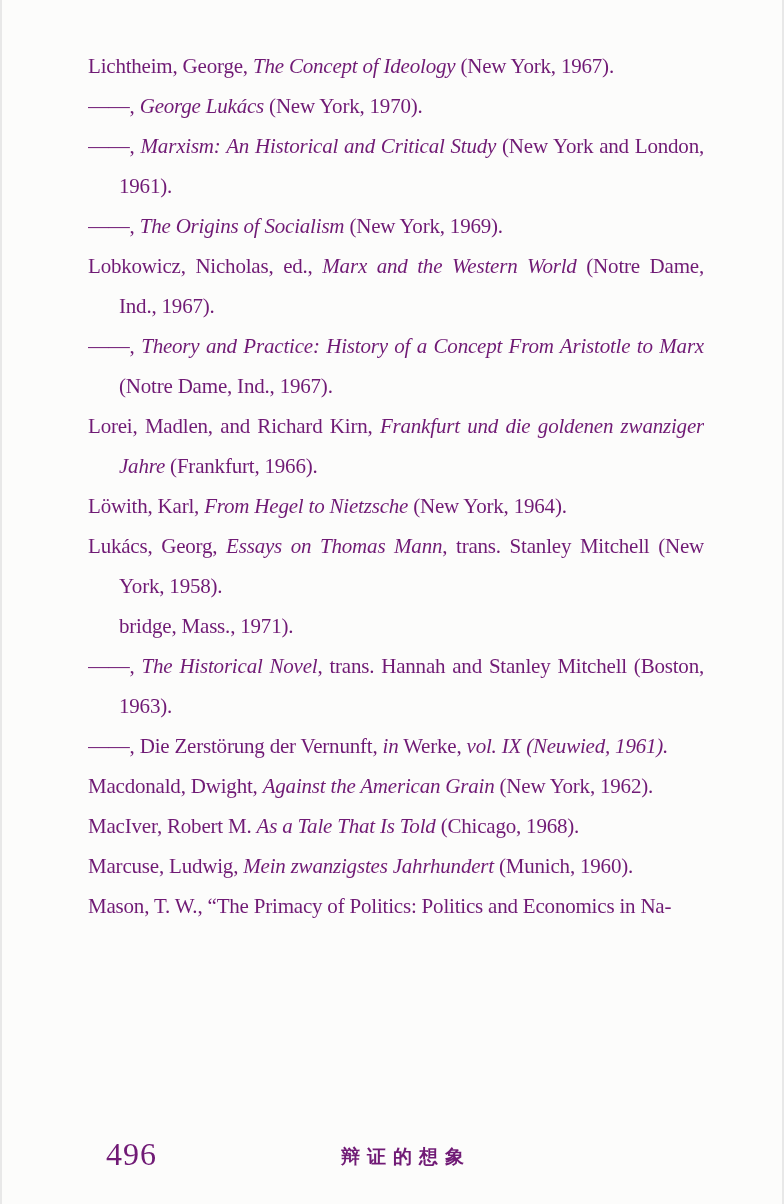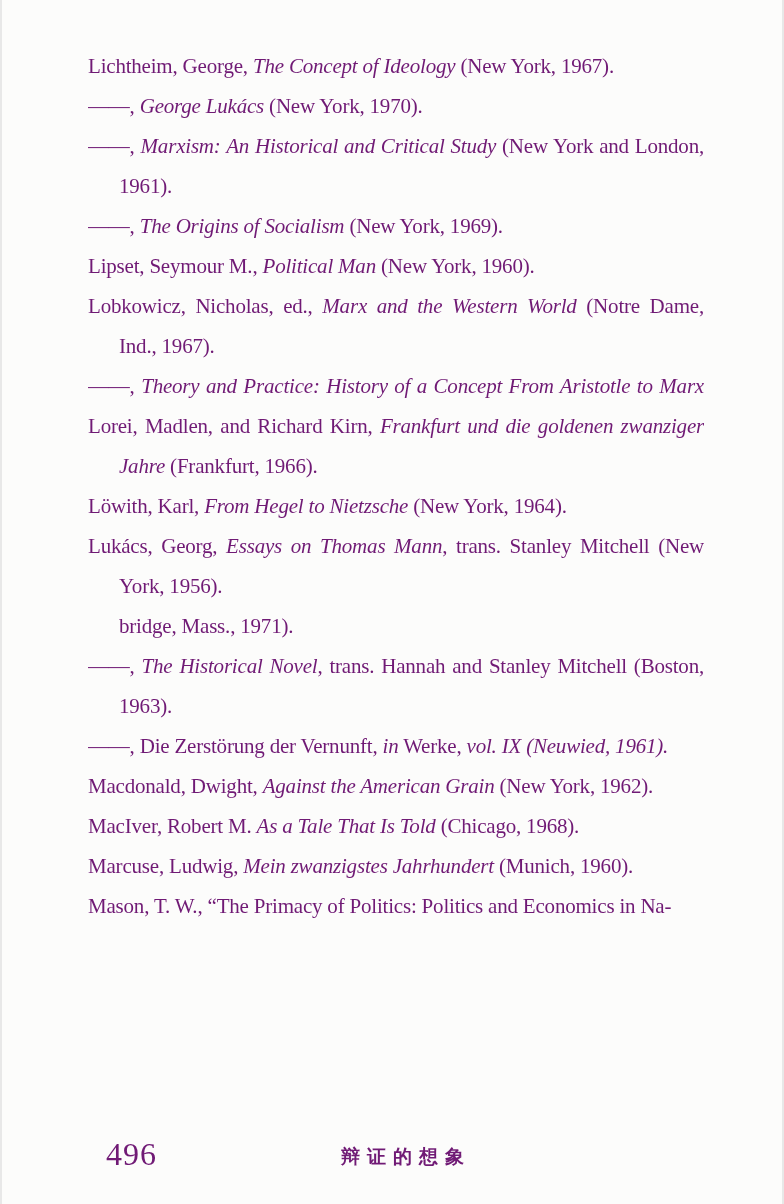--- a/index.html
+++ b/index.html
@@ -82,39 +82,37 @@
         <div class="line"><span>——, </span><em>George Lukács</em><span> (New York, 1970).</span></div>
       </div>
       <div class="entry">
         <div class="line justify"><span>——, </span><em>Marxism: An Historical and Critical Study</em><span> (New York and London,</span></div>
         <div class="line cont"><span>1961).</span></div>
       </div>
       <div class="entry">
         <div class="line"><span>——, </span><em>The Origins of Socialism</em><span> (New York, 1969).</span></div>
       </div>
       <div class="entry">
-        <div class="line"><span>Lipset, Seymour M., </span><em>Political Man</em><span> (New York, 1960).</span></div>
-      </div>
-      <div class="entry">
         <div class="line justify"><span>Lobkowicz, Nicholas, ed., </span><em>Marx and the Western World</em><span> (Notre Dame,</span></div>
         <div class="line cont"><span>Ind., 1967).</span></div>
       </div>
       <div class="entry">
         <div class="line justify"><span>——, </span><em>Theory and Practice: History of a Concept From Aristotle to Marx</em></div>
+        <div class="line cont"><span>(Notre Dame, Ind., 1967).</span></div>
       </div>
       <div class="entry">
         <div class="line justify"><span>Lorei, Madlen, and Richard Kirn, </span><em>Frankfurt und die goldenen zwanziger</em></div>
         <div class="line cont"><em>Jahre</em><span> (Frankfurt, 1966).</span></div>
       </div>
       <div class="entry">
         <div class="line"><span>Löwith, Karl, </span><em>From Hegel to Nietzsche</em><span> (New York, 1964).</span></div>
       </div>
       <div class="entry">
         <div class="line justify"><span>Lukács, Georg, </span><em>Essays on Thomas Mann</em><span>, trans. Stanley Mitchell (New</span></div>
-        <div class="line cont"><span>York, 1956).</span></div>
+        <div class="line cont"><span>York, 1958).</span></div>
       </div>
       <div class="entry">
         <div class="line cont"><span>bridge, Mass., 1971).</span></div>
       </div>
       <div class="entry">
         <div class="line justify"><span>——, </span><em>The Historical Novel</em><span>, trans. Hannah and Stanley Mitchell (Boston,</span></div>
         <div class="line cont"><span>1963).</span></div>
       </div>
       <div class="entry">
         <div class="line"><span>——, Die Zerstörung der Vernunft, </span><em>in</em><span> Werke, </span><em>vol. IX (Neuwied, 1961).</em></div>

